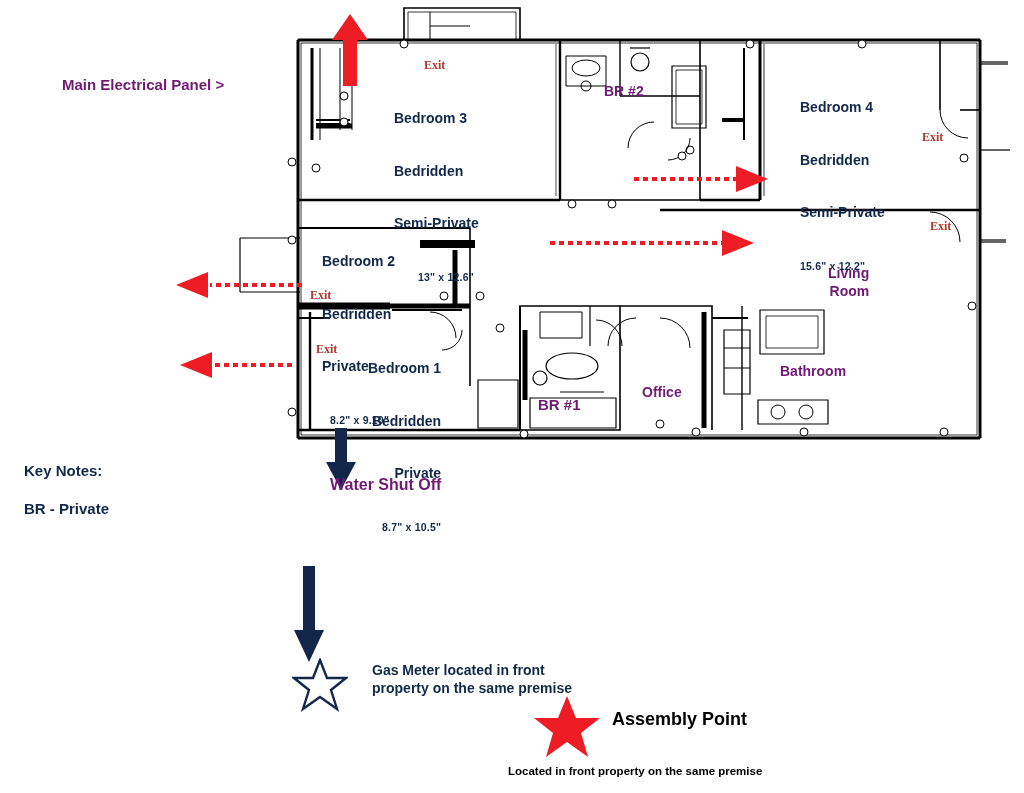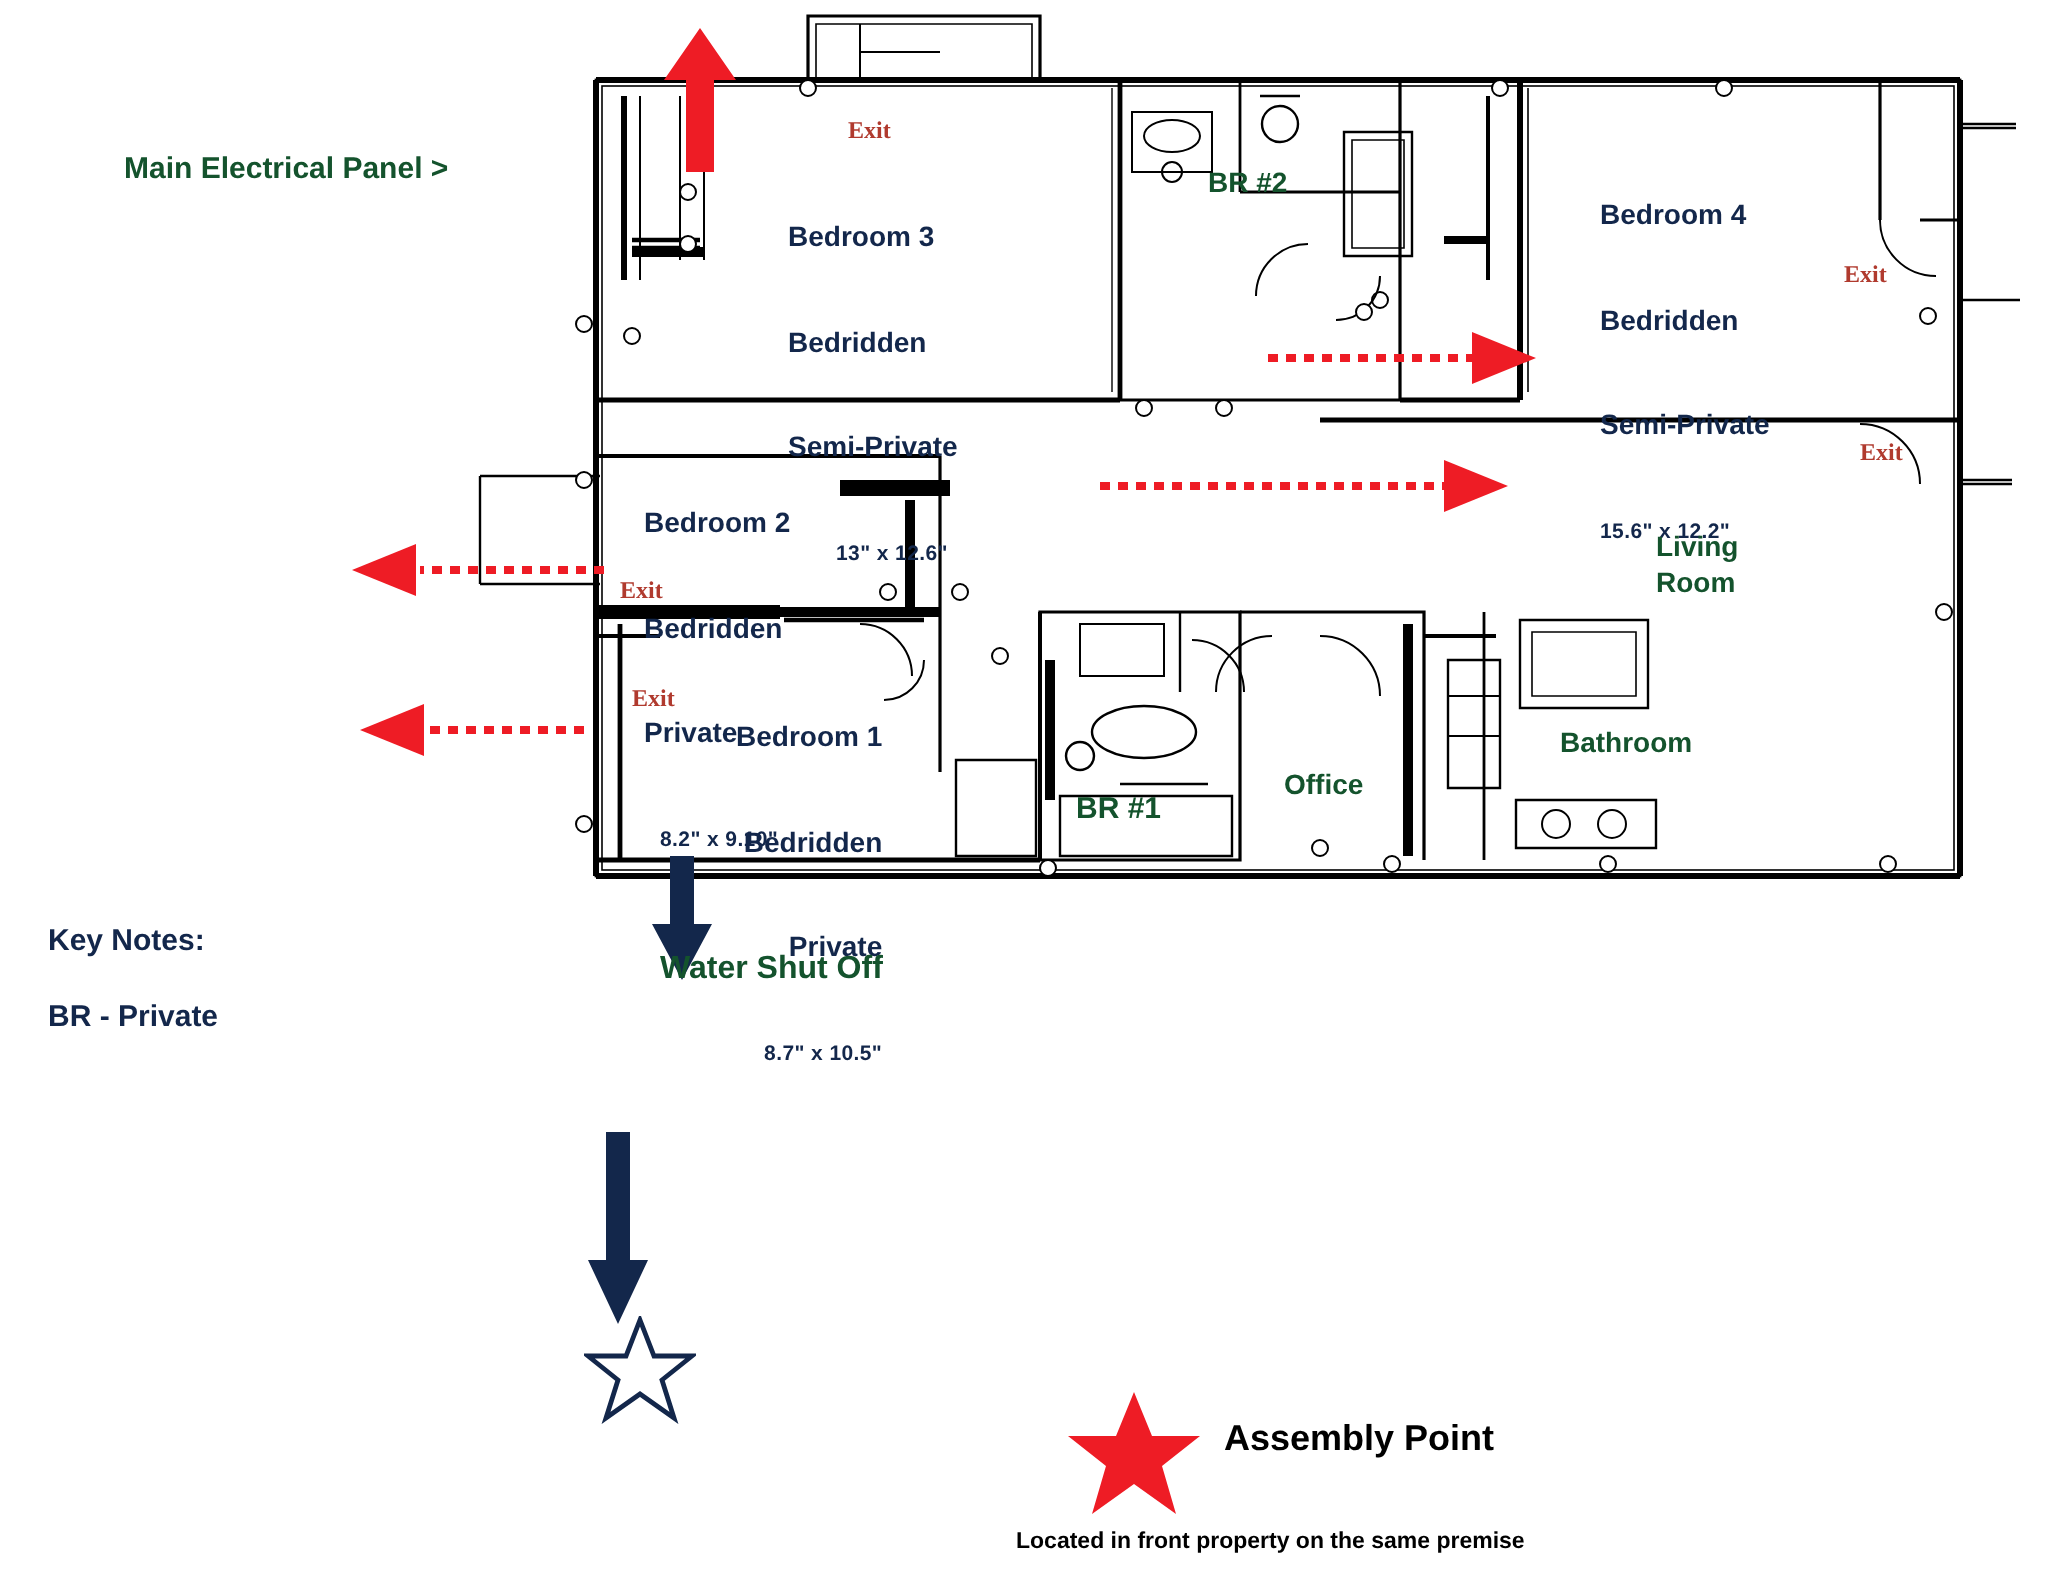--- a/index.html
+++ b/index.html
@@ -18,24 +18,25 @@
     position: absolute;
     left: 0; top: 0;
     width: 1024px;
     height: 793px;
   }
   .abs { position: absolute; }
 
   
   .lbl {
     position: absolute;
-    color: #14532d;
+    color: #701a75;
     font-weight: bold;
     white-space: pre;
     line-height: 1.15;
+    text-align: right;
   }
   .room-lbl {
     position: absolute;
     color: #13274b;
     font-weight: bold;
     font-size: 14px;
     line-height: 1.25;
     white-space: pre;
     text-align: left;
   }
@@ -338,17 +339,19 @@
   <div class="exit-lbl" style="left:310px; top:288px;">Exit</div>
   <div class="exit-lbl" style="left:316px; top:342px;">Exit</div>
 
   <div class="lbl" style="left:62px; top:76px; font-size:15px;">Main Electrical Panel &gt;</div>
 
   <div class="lbl" style="left:330px; top:476px; font-size:16px;">Water Shut Off</div>
 
   <div class="keynote" style="left:24px; top:462px;">Key Notes:</div>
   <div class="keynote" style="left:24px; top:500px;">BR - Private</div>
 
+  <div class="gas-lbl" style="left:372px; top:661px;">Gas Meter located in front
+property on the same premise</div>
 
   <div class="assembly-lbl" style="left:612px; top:709px;">Assembly Point</div>
   <div class="small-note" style="left:508px; top:765px;">Located in front property on the same premise</div>
 
 </div>
 
 </body></html>

